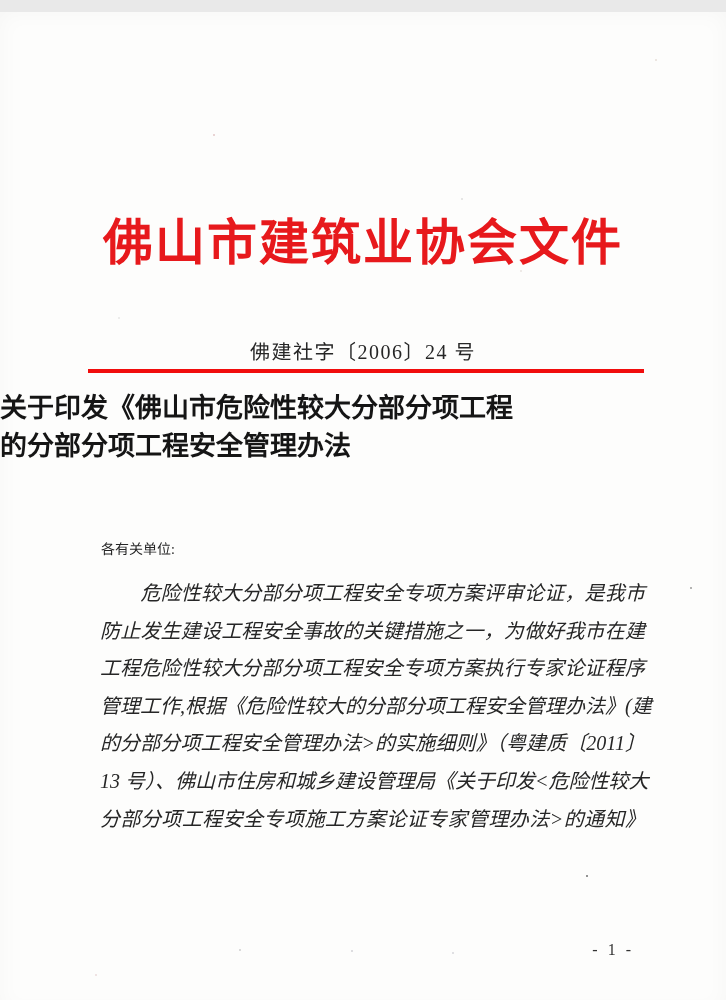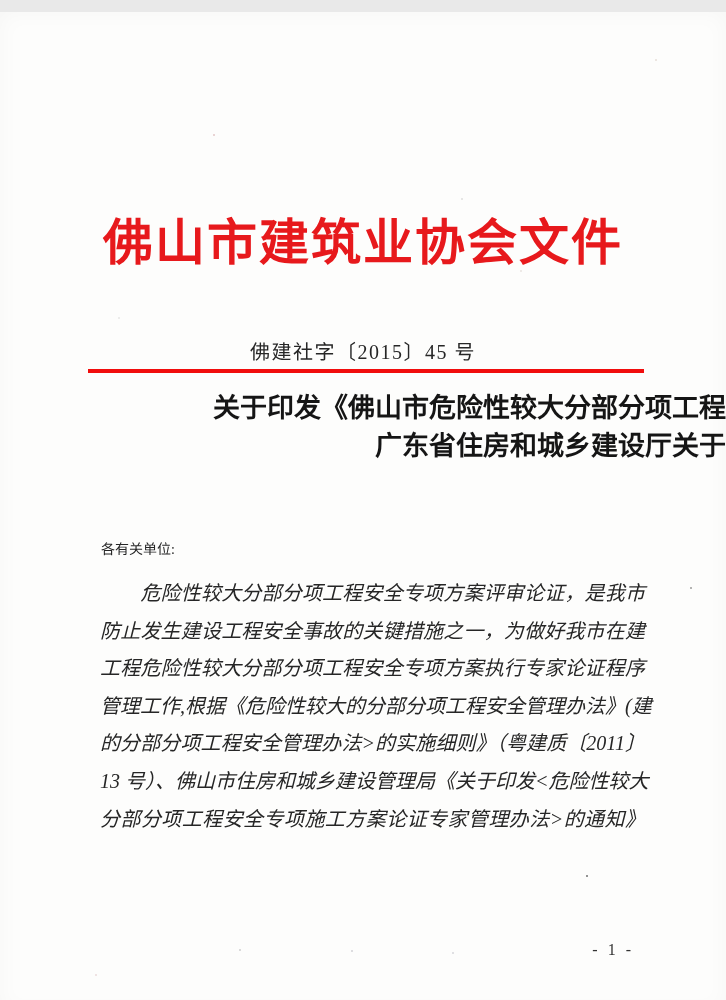--- a/index.html
+++ b/index.html
@@ -59,21 +59,21 @@
   .red-rule {
     position: absolute;
     top: 357px; left: 88px;
     width: 556px; height: 4px;
     background: var(--rule-red, #f10d0d);
   }
 
   .doc-title {
     position: absolute;
     top: 377px; left: 0; right: 0;
-    text-align: right;
+    text-align: left;
     font-size: 27px;
     font-weight: bold;
     line-height: 38px;
     color: #151515;
   }
 
   .salutation {
     position: absolute;
     top: 526px; left: 101px;
     font-size: 14px;
@@ -105,27 +105,27 @@
 </style>
 </head>
 <body>
 
 <div class="page">
 
   <div class="speckles"></div>
 
   <h1 class="org-title">佛山市建筑业协会文件</h1>
 
-  <div class="doc-number">佛建社字〔2015〕45 号</div>
+  <div class="doc-number">佛建社字〔2006〕24 号</div>
 
   <div class="red-rule"></div>
 
   <div class="doc-title">
     <div class="title-line">关于印发《佛山市危险性较大分部分项工程</div>
-    <div class="title-line">广东省住房和城乡建设厅关于</div>
+    <div class="title-line">的分部分项工程安全管理办法</div>
   </div>
 
   <div class="salutation">各有关单位:</div>
 
   <div class="doc-body">
     <div class="body-line">　　危险性较大分部分项工程安全专项方案评审论证，是我市</div>
     <div class="body-line">防止发生建设工程安全事故的关键措施之一，为做好我市在建</div>
     <div class="body-line">工程危险性较大分部分项工程安全专项方案执行专家论证程序</div>
     <div class="body-line">管理工作,根据《危险性较大的分部分项工程安全管理办法》(建</div>
     <div class="body-line">的分部分项工程安全管理办法&gt;的实施细则》（粤建质〔2011〕</div>

